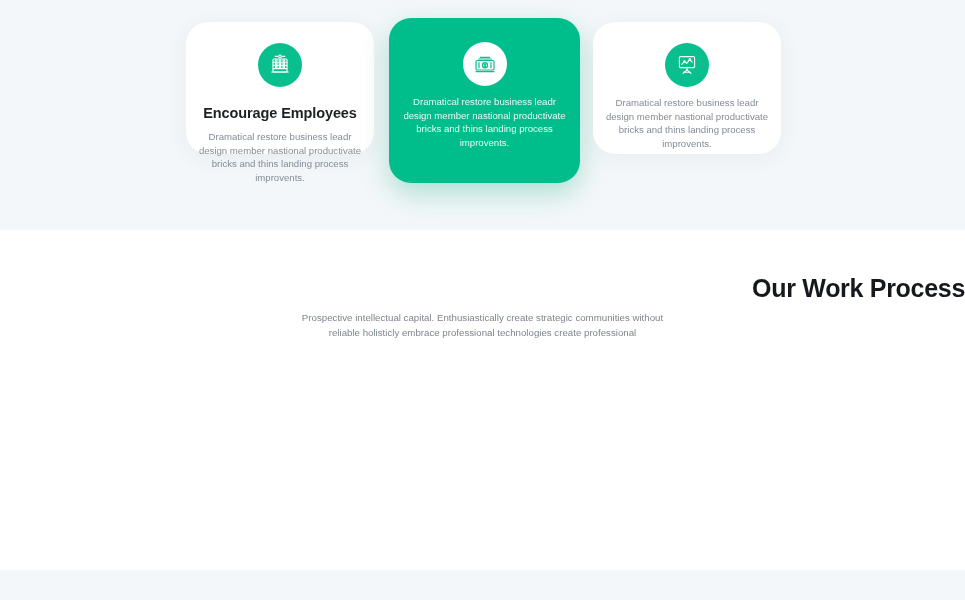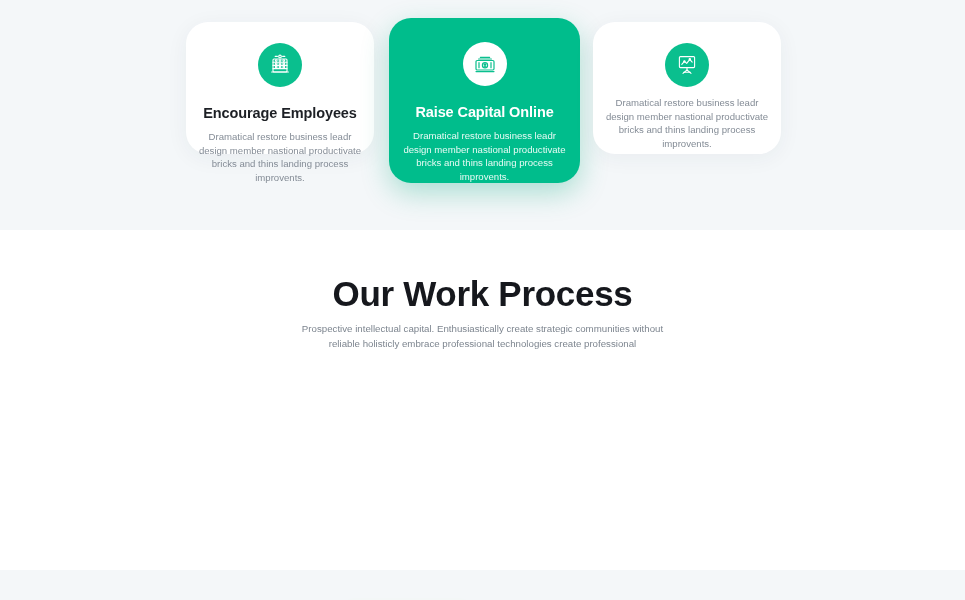--- a/index.html
+++ b/index.html
@@ -80,24 +80,25 @@
     position: relative;
     width: 965px;
     height: 340px;
     background: #ffffff;
   }
   #process-heading {
     text-align: center;
     padding-top: 44px;
   }
   #process-title {
-    font-size: 35px;
+    font-size: 25px;
     font-weight: bold;
     color: #16181d;
     letter-spacing: -0.3px;
+    text-align: right;
   }
   #process-subtitle {
     margin: 8px auto 0;
     width: 392px;
     font-size: 9.7px;
     line-height: 1.52;
     color: #7d858f;
   }
 
   #process-row {
@@ -164,21 +165,20 @@
       <div class="feature-icon-wrap">
         <svg width="24" height="24" viewBox="0 0 24 24" fill="none" stroke="#0abf8e" stroke-width="1.2" stroke-linecap="round" stroke-linejoin="round">
           <rect x="3" y="8.5" width="18" height="9.5" rx="1.2"></rect>
           <circle cx="12" cy="13.2" r="2.6"></circle>
           <path d="M12 11.6v3.2M11.1 12.3h1.8M11.1 14.1h1.8"></path>
           <path d="M6 10.7v5M18 10.7v5"></path>
           <path d="M5.6 7h12.8M7.4 5.4h9.2"></path>
           <path d="M3 19.6h18"></path>
         </svg>
       </div>
-      <div class="feature-title">Raise Capital Online</div>
       <div class="feature-desc">Dramatical restore business leadr design member nastional productivate bricks and thins landing process improvents.</div>
     </div>
 
     <div class="feature-card fc-2">
       <div class="feature-icon-wrap">
         <svg width="24" height="24" viewBox="0 0 24 24" fill="none" stroke="#ffffff" stroke-width="1.1" stroke-linecap="round" stroke-linejoin="round">
           <rect x="4.4" y="3.6" width="15.2" height="11" rx="1"></rect>
           <path d="M6.8 11.4l2.6-3 2.3 1.9 3.1-4 2.4 2.8"></path>
           <circle cx="9.4" cy="8.4" r="0.7" fill="#ffffff"></circle>
           <circle cx="14.8" cy="6.3" r="0.7" fill="#ffffff"></circle>

